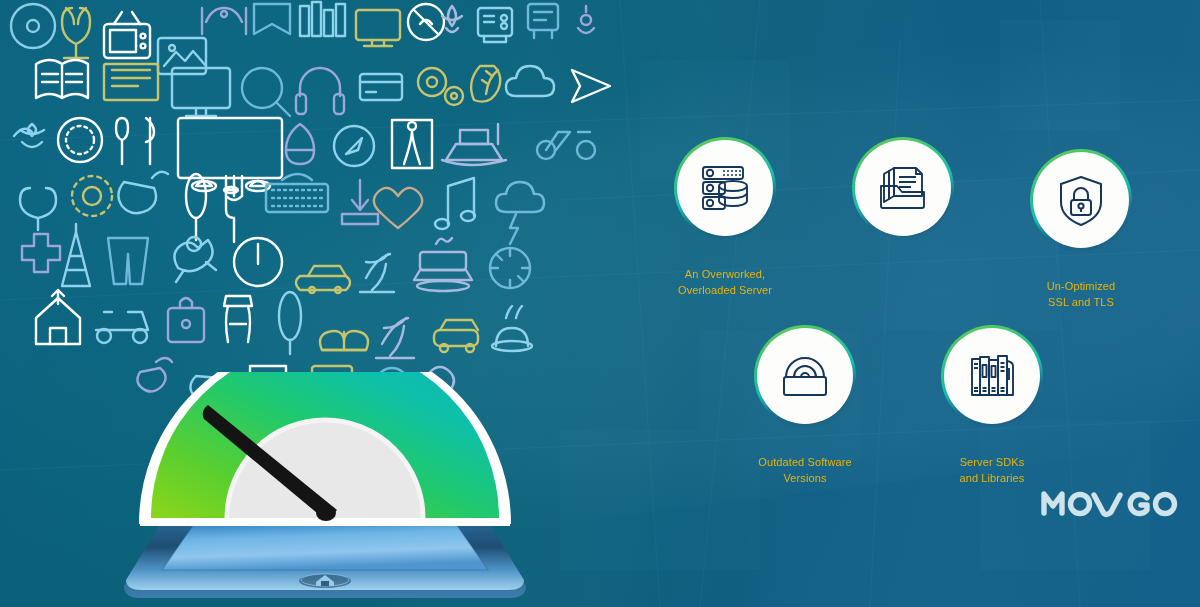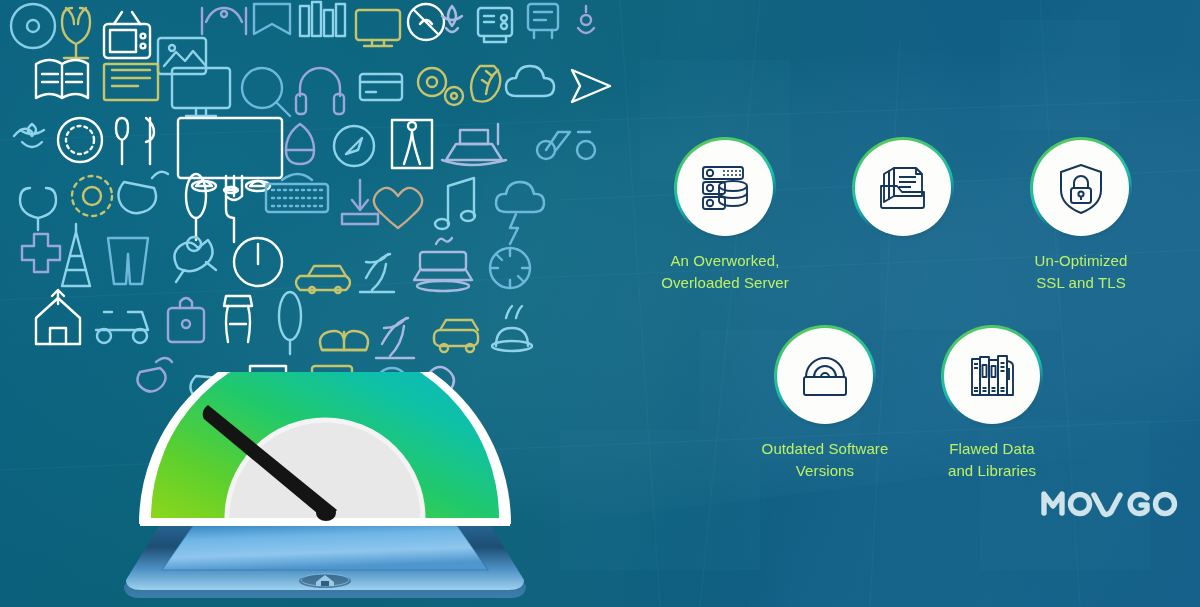--- a/index.html
+++ b/index.html
@@ -99,23 +99,23 @@
     inset: 0;
     border-radius: 50%;
     background: #fdfdfb;
     display: flex;
     align-items: center;
     justify-content: center;
     box-shadow: 0 1px 4px rgba(0,0,0,0.12);
   }
   .circle svg { display: block; }
   .feature-label {
-    margin-top: 14px;
-    color: #bef264;
-    font-size: 15px;
+    margin-top: 31px;
+    color: #eab308;
+    font-size: 11px;
     line-height: 1.45;
     letter-spacing: 0.1px;
     font-weight: 400;
     white-space: pre-line;
   }
 
   
   #logo {
     position: absolute;
     right: 22px;
@@ -572,40 +572,40 @@
               <path d="M19 8 h22 l6 6 v22 h-28z"></path>
               <path d="M41 8 v6 h6"></path>
               <path d="M24 17 h17 M24 22 h17 M24 27 h12"></path>
               <path d="M6 26 h16 l5 6 h22 v14 a2 2 0 0 1 -2 2 h-39 a2 2 0 0 1 -2 -2z"></path>
             </g>
           </svg>
         </div>
       </div>
     </div>
 
-    <div class="feature" style="left:396px; top:0px;">
+    <div class="feature" style="left:396px; top:12px;">
       <div class="circle-wrap">
         <div class="circle-ring"></div>
         <div class="circle">
           <svg width="54" height="56" viewBox="0 0 54 56">
             <g fill="none" stroke="#15365c" stroke-width="2" stroke-linejoin="round">
               <path d="M27 5 L47 12 v18 c0 12 -10 19 -20 23 C17 49 7 42 7 30 V12z"></path>
               <path d="M20 28 v-5 a7 7 0 0 1 14 0 v5"></path>
               <rect x="17" y="28" width="20" height="15" rx="2.5"></rect>
               <circle cx="27" cy="34" r="2.6"></circle>
               <path d="M27 36.5 v3.5"></path>
             </g>
           </svg>
         </div>
       </div>
       <div class="feature-label">Un-Optimized
 SSL and TLS</div>
     </div>
 
-    <div class="feature" style="left:140px; top:188px;">
+    <div class="feature" style="left:120px; top:188px;">
       <div class="circle-wrap">
         <div class="circle-ring"></div>
         <div class="circle">
           <svg width="58" height="50" viewBox="0 0 58 50">
             <g fill="none" stroke="#15365c" stroke-width="2" stroke-linejoin="round">
               <path d="M10 26 a19 19 0 0 1 38 0"></path>
               <path d="M18 26 a11 11 0 0 1 22 0"></path>
               <path d="M25 26 a4 4 0 0 1 8 0"></path>
               <rect x="8" y="26" width="42" height="18" rx="2"></rect>
             </g>
@@ -632,21 +632,21 @@
               <path d="M17.5 38 h4 M17.5 41 h4"></path>
               <rect x="26.5" y="16" width="4" height="11"></rect>
               <path d="M26.5 38 h4 M26.5 41 h4"></path>
               <path d="M35.5 13 h4 M35.5 17 h4 M35.5 21 h4"></path>
               <path d="M35.5 38 h4 M35.5 41 h4"></path>
               <path d="M44 18 v12"></path>
             </g>
           </svg>
         </div>
       </div>
-      <div class="feature-label">Flawed Data
+      <div class="feature-label">Server SDKs
 and Libraries</div>
     </div>
   </div>
 
   <svg id="logo" viewBox="0 0 140 44">
     <title>MOVGO</title>
     <g fill="none" stroke="#cfe3ea" stroke-width="5.4" stroke-linecap="round" stroke-linejoin="round">
 
       <path d="M6 32 V13 l9 12 l9 -12 V32"></path>
 

